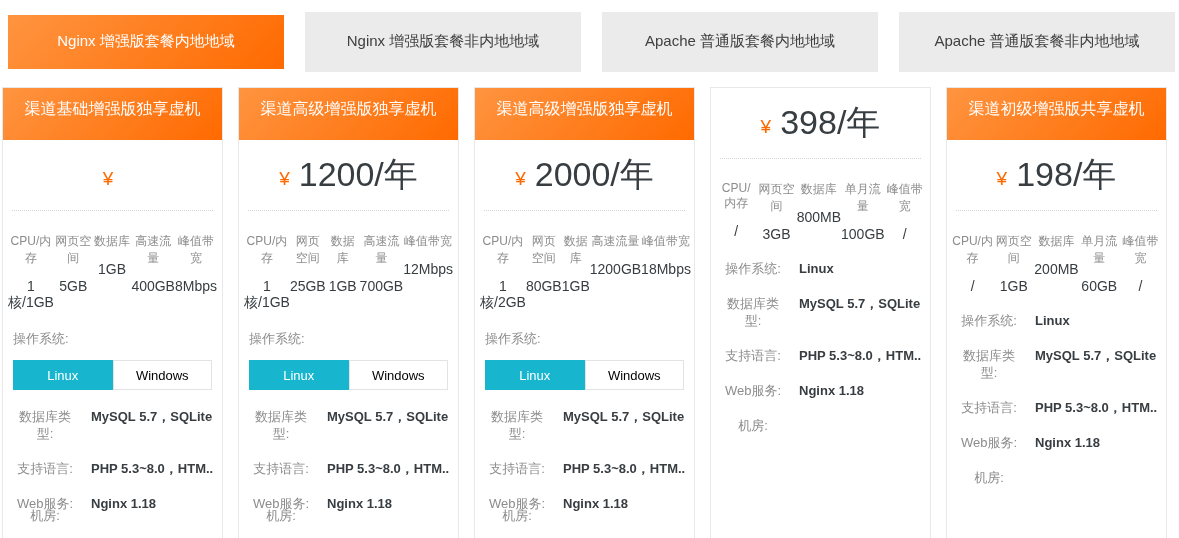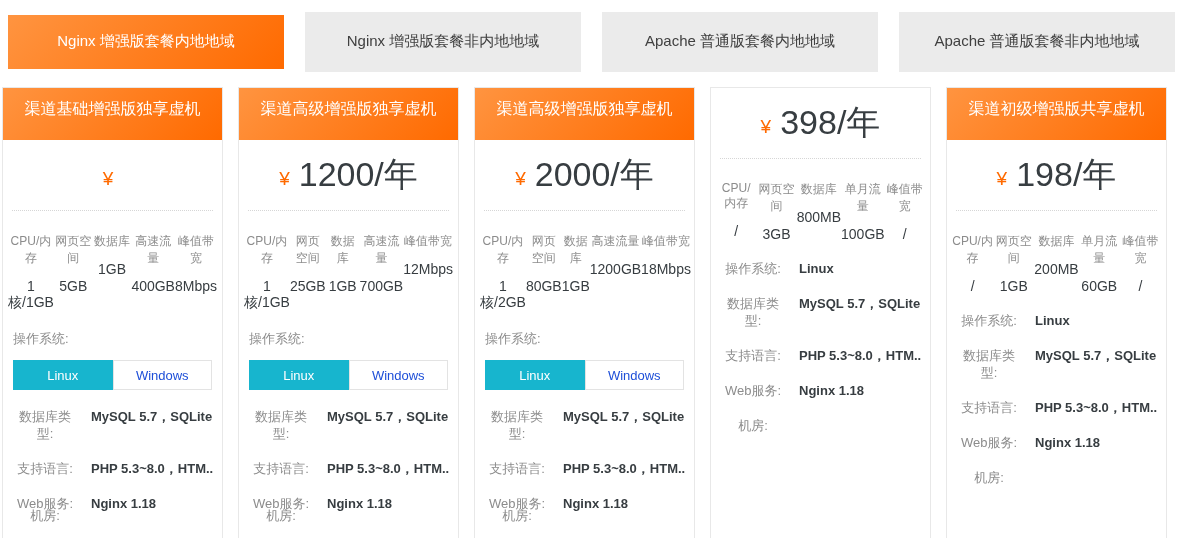--- a/index.html
+++ b/index.html
@@ -24,21 +24,21 @@
   .amount { color: #373d41; font-size: 34px; }
 
   .specs { display: grid; grid-template-columns: 1fr 1fr 1fr 1fr 1fr; padding: 22px 5px 0; row-gap: 17px; }
   .spec { text-align: center; }
   .spec-label { font-size: 12px; color: #8c8c8c; margin-bottom: 11px; }
   .spec-value { font-size: 14px; color: #373d41; }
 
   .os-label { margin: 18px 0 0 10px; font-size: 13px; color: #8c8c8c; }
   .toggle { display: flex; margin: 12px 10px 0; }
   .os-btn { flex: 1; height: 30px; font-size: 13px; border: 1px solid #e3e3e3; background: #fff;
-    color: #1d4ed8; font-family: inherit; cursor: pointer; }
+    color: #000000; font-family: inherit; cursor: pointer; }
   .os-btn.selected { background: #17b5ce; border-color: #17b5ce; color: #fff; }
 
   .details { margin: 0 8px; }
   .drow { display: flex; align-items: flex-start; margin-top: 18px; }
   .dlabel { width: 68px; flex: none; text-align: center; font-size: 13px; line-height: 17px; color: #8c8c8c; }
   .dvalue { margin-left: 12px; font-size: 13px; line-height: 17px; font-weight: bold; color: #373d41;
     white-space: nowrap; overflow: hidden; }
   .row-overlap { margin-top: -5px; }
 </style>
 </head>

